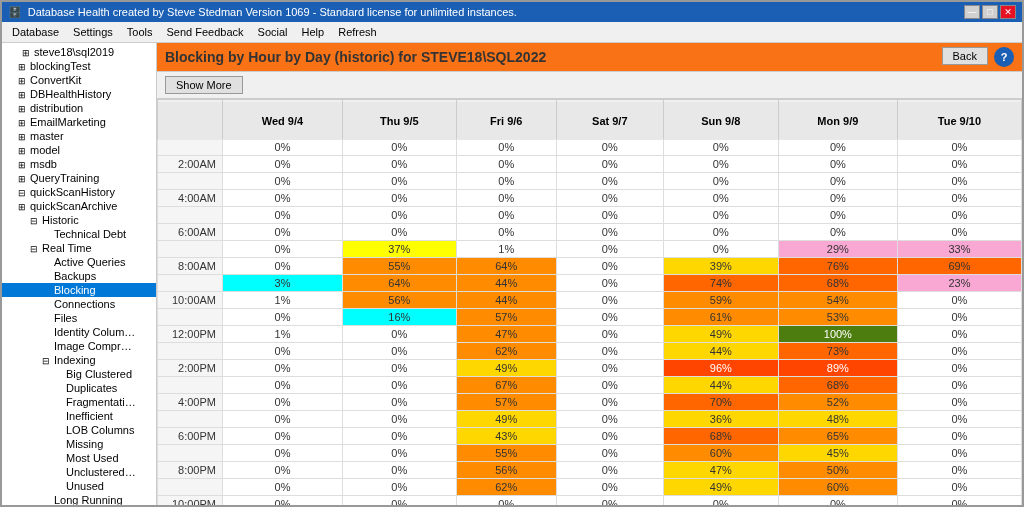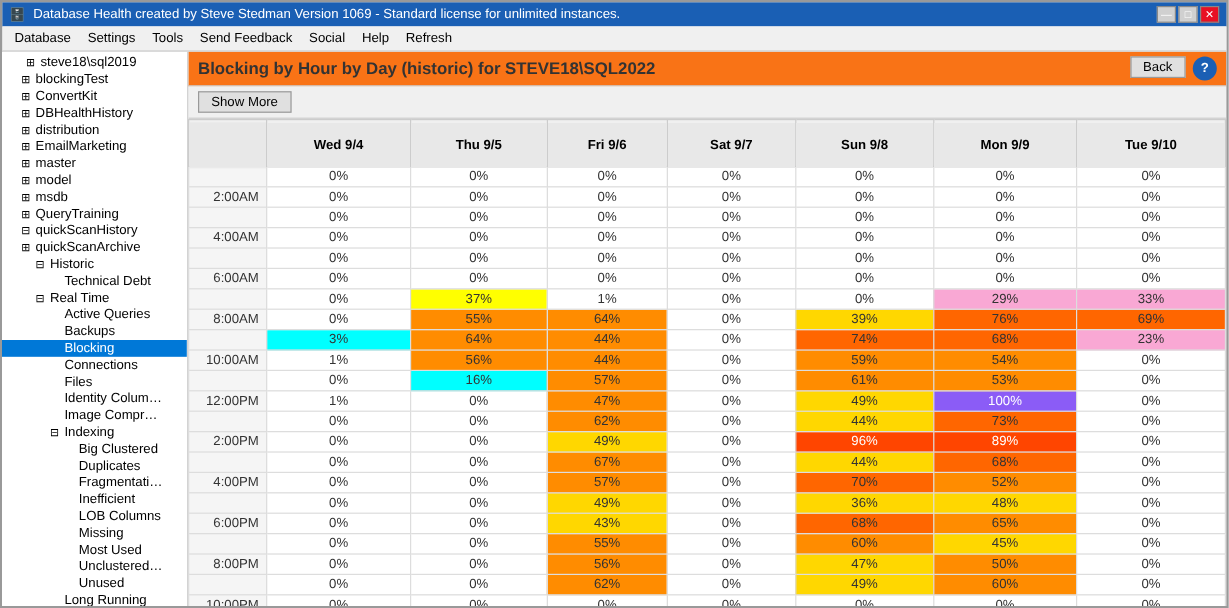--- a/index.html
+++ b/index.html
@@ -49,21 +49,21 @@
     td { border: 1px solid #ddd; padding: 2px 4px; text-align: center; white-space: nowrap; }
     td.time-cell { text-align: right; padding-right: 6px; background: #f5f5f5; font-size: 11px; color: #333; min-width: 60px; }
 
     
     .cell-0 { background: white; color: #333; }
     .cell-yellow { background: #ffff00; color: #333; }
     .cell-light-green { background: #f9a8d4; color: #333; }
     .cell-light-orange { background: #ffd700; color: #333; }
     .cell-orange { background: #ff8c00; color: #333; }
     .cell-dark-orange { background: #ff6600; color: #333; }
-    .cell-red { background: #8b5cf6; color: white; }
+    .cell-red { background: #4d7c0f; color: white; }
     .cell-cyan { background: #00ffff; color: #333; }
     .cell-light-red { background: #ff4500; color: white; }
   </style>
 </head>
 <body>
 
 <div class="window">
 
   <div class="title-bar">
     <span>🗄️</span>

